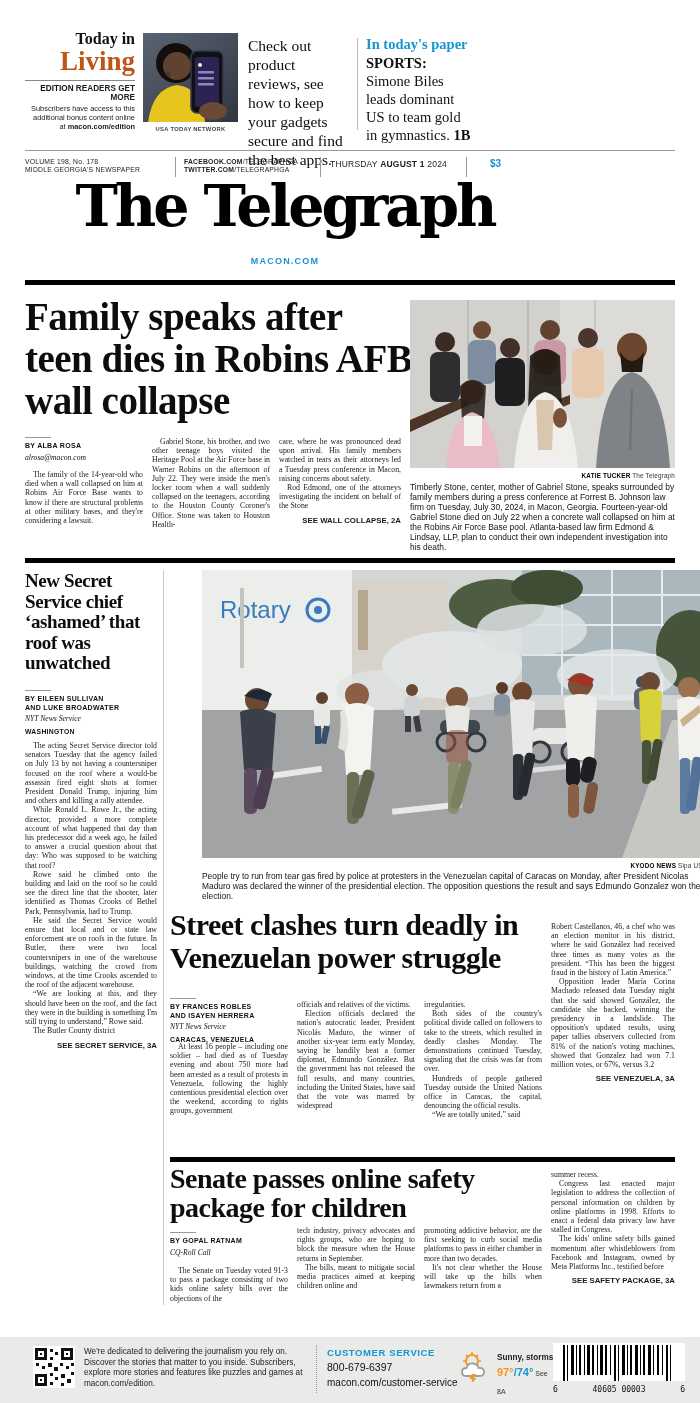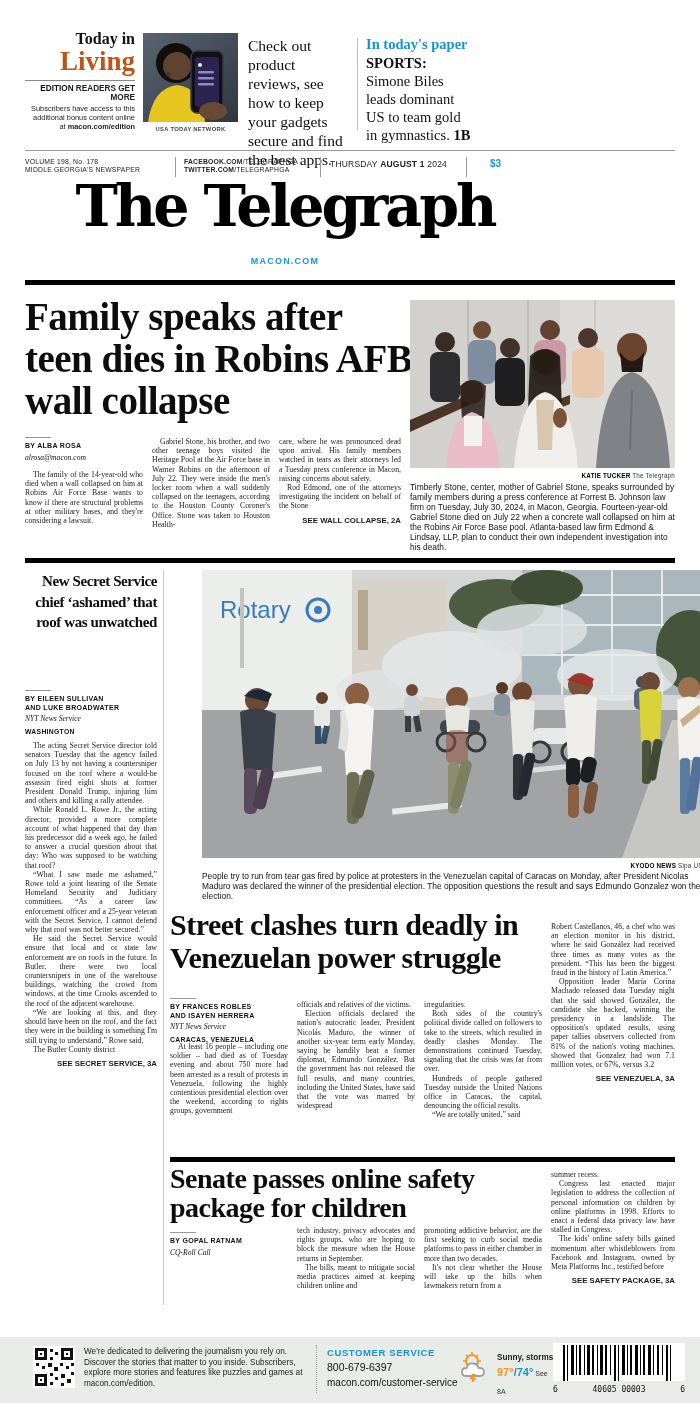--- a/index.html
+++ b/index.html
@@ -40,21 +40,21 @@
   .vline{border-left:1px solid #9a9a9a;width:0;}
   .masthead{font-family:"DejaVu Serif",serif;font-weight:bold;font-size:57px;letter-spacing:-3px;
             text-align:center;color:#000;}
   .site{font:bold 9px "Liberation Sans",sans-serif;letter-spacing:1.2px;text-align:center;}
 
   .blue{color:#1695d2;}
   .orange{color:#bf5417;}
 
   
   .h-wall{font-size:39px;line-height:42px;}
-  .h-secret{font-size:15px;line-height:20.5px;letter-spacing:-0.4px;text-align:right;}
+  .h-secret{font-size:19px;line-height:20.5px;letter-spacing:-0.4px;}
   .h-vene{font-size:30px;line-height:33px;}
   .h-senate{font-size:28px;line-height:29px;}
 
   .footer-strip{background:#e9ebe8;}
   .cs-label{font:bold 9.5px "Liberation Sans",sans-serif;letter-spacing:.6px;}
   .cs-phone{font:10.5px "Liberation Sans",sans-serif;margin-top:3px;color:#111;}
   .cs-url{font:10px "Liberation Sans",sans-serif;margin-top:4px;color:#111;}
   .dedic{font:8.2px/10.6px "Liberation Sans",sans-serif;color:#222;}
   .wx-desc{font:bold 8.2px "Liberation Sans",sans-serif;color:#222;}
   .wx-temp-hi{font:bold 11px "Liberation Sans",sans-serif;color:#f7941d;}
@@ -203,21 +203,21 @@
   <div class="abs" style="left:25px;top:690px;width:132px;">
     <div class="byline-rule"></div>
     <div class="byline">BY EILEEN SULLIVAN</div>
     <div class="byline">AND LUKE BROADWATER</div>
     <div class="agency">NYT News Service</div>
     <div class="dateline">WASHINGTON</div>
   </div>
   <div class="abs body-text" style="left:25px;top:741px;width:132px;">
     <p>The acting Secret Service director told senators Tuesday that the agency failed on July 13 by not having a countersniper focused on the roof where a would-be assassin fired eight shots at former President Donald Trump, injuring him and others and killing a rally attendee.</p>
     <p>While Ronald L. Rowe Jr., the acting director, provided a more complete account of what happened that day than his predecessor did a week ago, he failed to answer a crucial question about that day: Who was supposed to be watching that roof?</p>
-    <p>“What I saw made me ashamed,” Rowe told a joint hearing of the Senate Homeland Security and Judiciary committees. “As a career law enforcement officer and a 25-year veteran with the Secret Service, I cannot defend why that roof was not better secured.”</p>
+    <p>Rowe said he climbed onto the building and laid on the roof so he could see the direct line that the shooter, later identified as Thomas Crooks of Bethel Park, Pennsylvania, had to Trump.</p>
     <p>He said the Secret Service would ensure that local and or state law enforcement are on roofs in the future. In Butler, there were two local countersnipers in one of the warehouse buildings, watching the crowd from windows, at the time Crooks ascended to the roof of the adjacent warehouse.</p>
     <p>“We are looking at this, and they should have been on the roof, and the fact they were in the building is something I'm still trying to understand,” Rowe said.</p>
     <p>The Butler County district</p>
     <div class="jump">SEE SECRET SERVICE, 3A</div>
   </div>
   <div class="abs colrule" style="left:163px;top:570px;height:735px;"></div>
 
   <div class="abs" style="left:170px;top:570px;width:505px;padding-left:32px;">
     <svg width="505" height="288" viewBox="0 0 505 288">
       <rect width="505" height="288" fill="#d4d6d5"></rect>
@@ -360,20 +360,23 @@
   </div>
 
   <div class="abs bar" style="left:170px;top:1157px;width:505px;height:5px;"></div>
 
   <div class="abs headline h-senate" style="left:170px;top:1164px;width:380px;">Senate passes online safety package for children</div>
 
   <div class="abs" style="left:170px;top:1232px;width:118px;">
     <div class="byline-rule"></div>
     <div class="byline">BY GOPAL RATNAM</div>
     <div class="agency">CQ-Roll Call</div>
+  </div>
+  <div class="abs body-text" style="left:170px;top:1266px;width:118px;">
+    <p>The Senate on Tuesday voted 91-3 to pass a package consisting of two kids online safety bills over the objections of the</p>
   </div>
   <div class="abs body-text" style="left:297px;top:1226px;width:118px;">
     <p class="ni">tech industry, privacy advocates and rights groups, who are hoping to block the measure when the House returns in September.</p>
     <p>The bills, meant to mitigate social media practices aimed at keeping children online and</p>
   </div>
   <div class="abs body-text" style="left:424px;top:1226px;width:118px;">
     <p class="ni">promoting addictive behavior, are the first seeking to curb social media platforms to pass in either chamber in more than two decades.</p>
     <p>It's not clear whether the House will take up the bills when lawmakers return from a</p>
   </div>
   <div class="abs body-text" style="left:551px;top:1170px;width:124px;">

